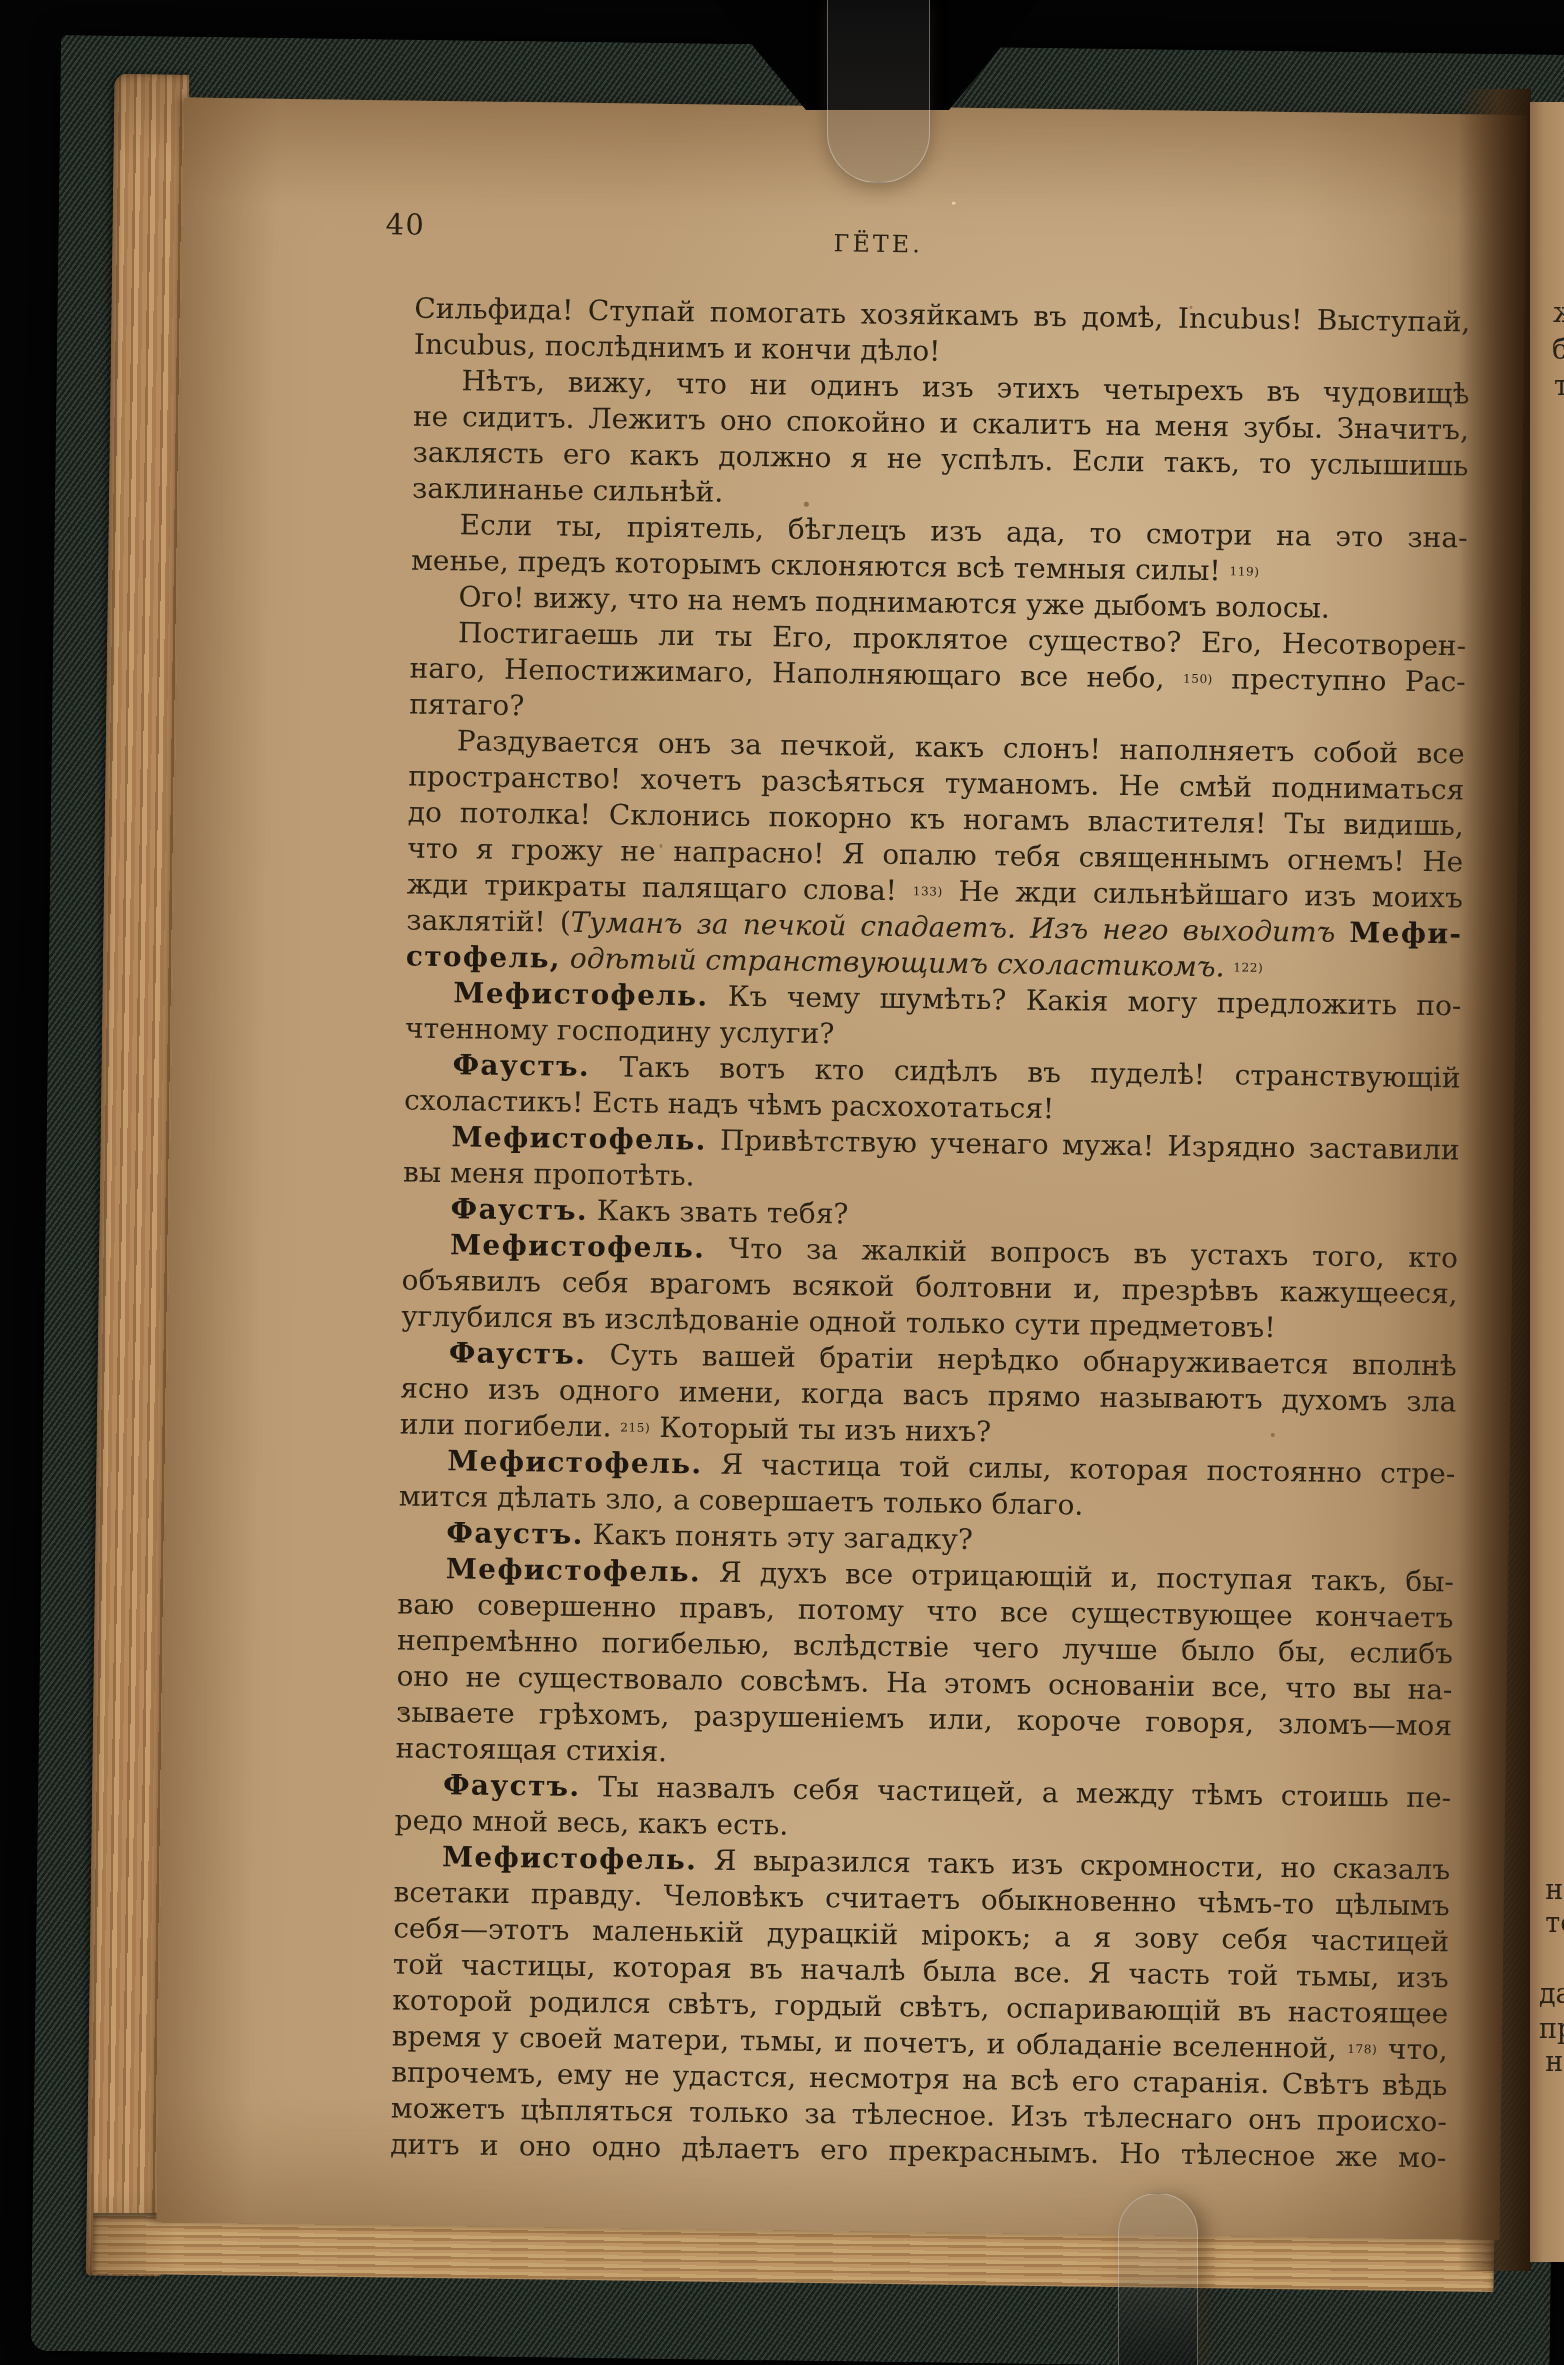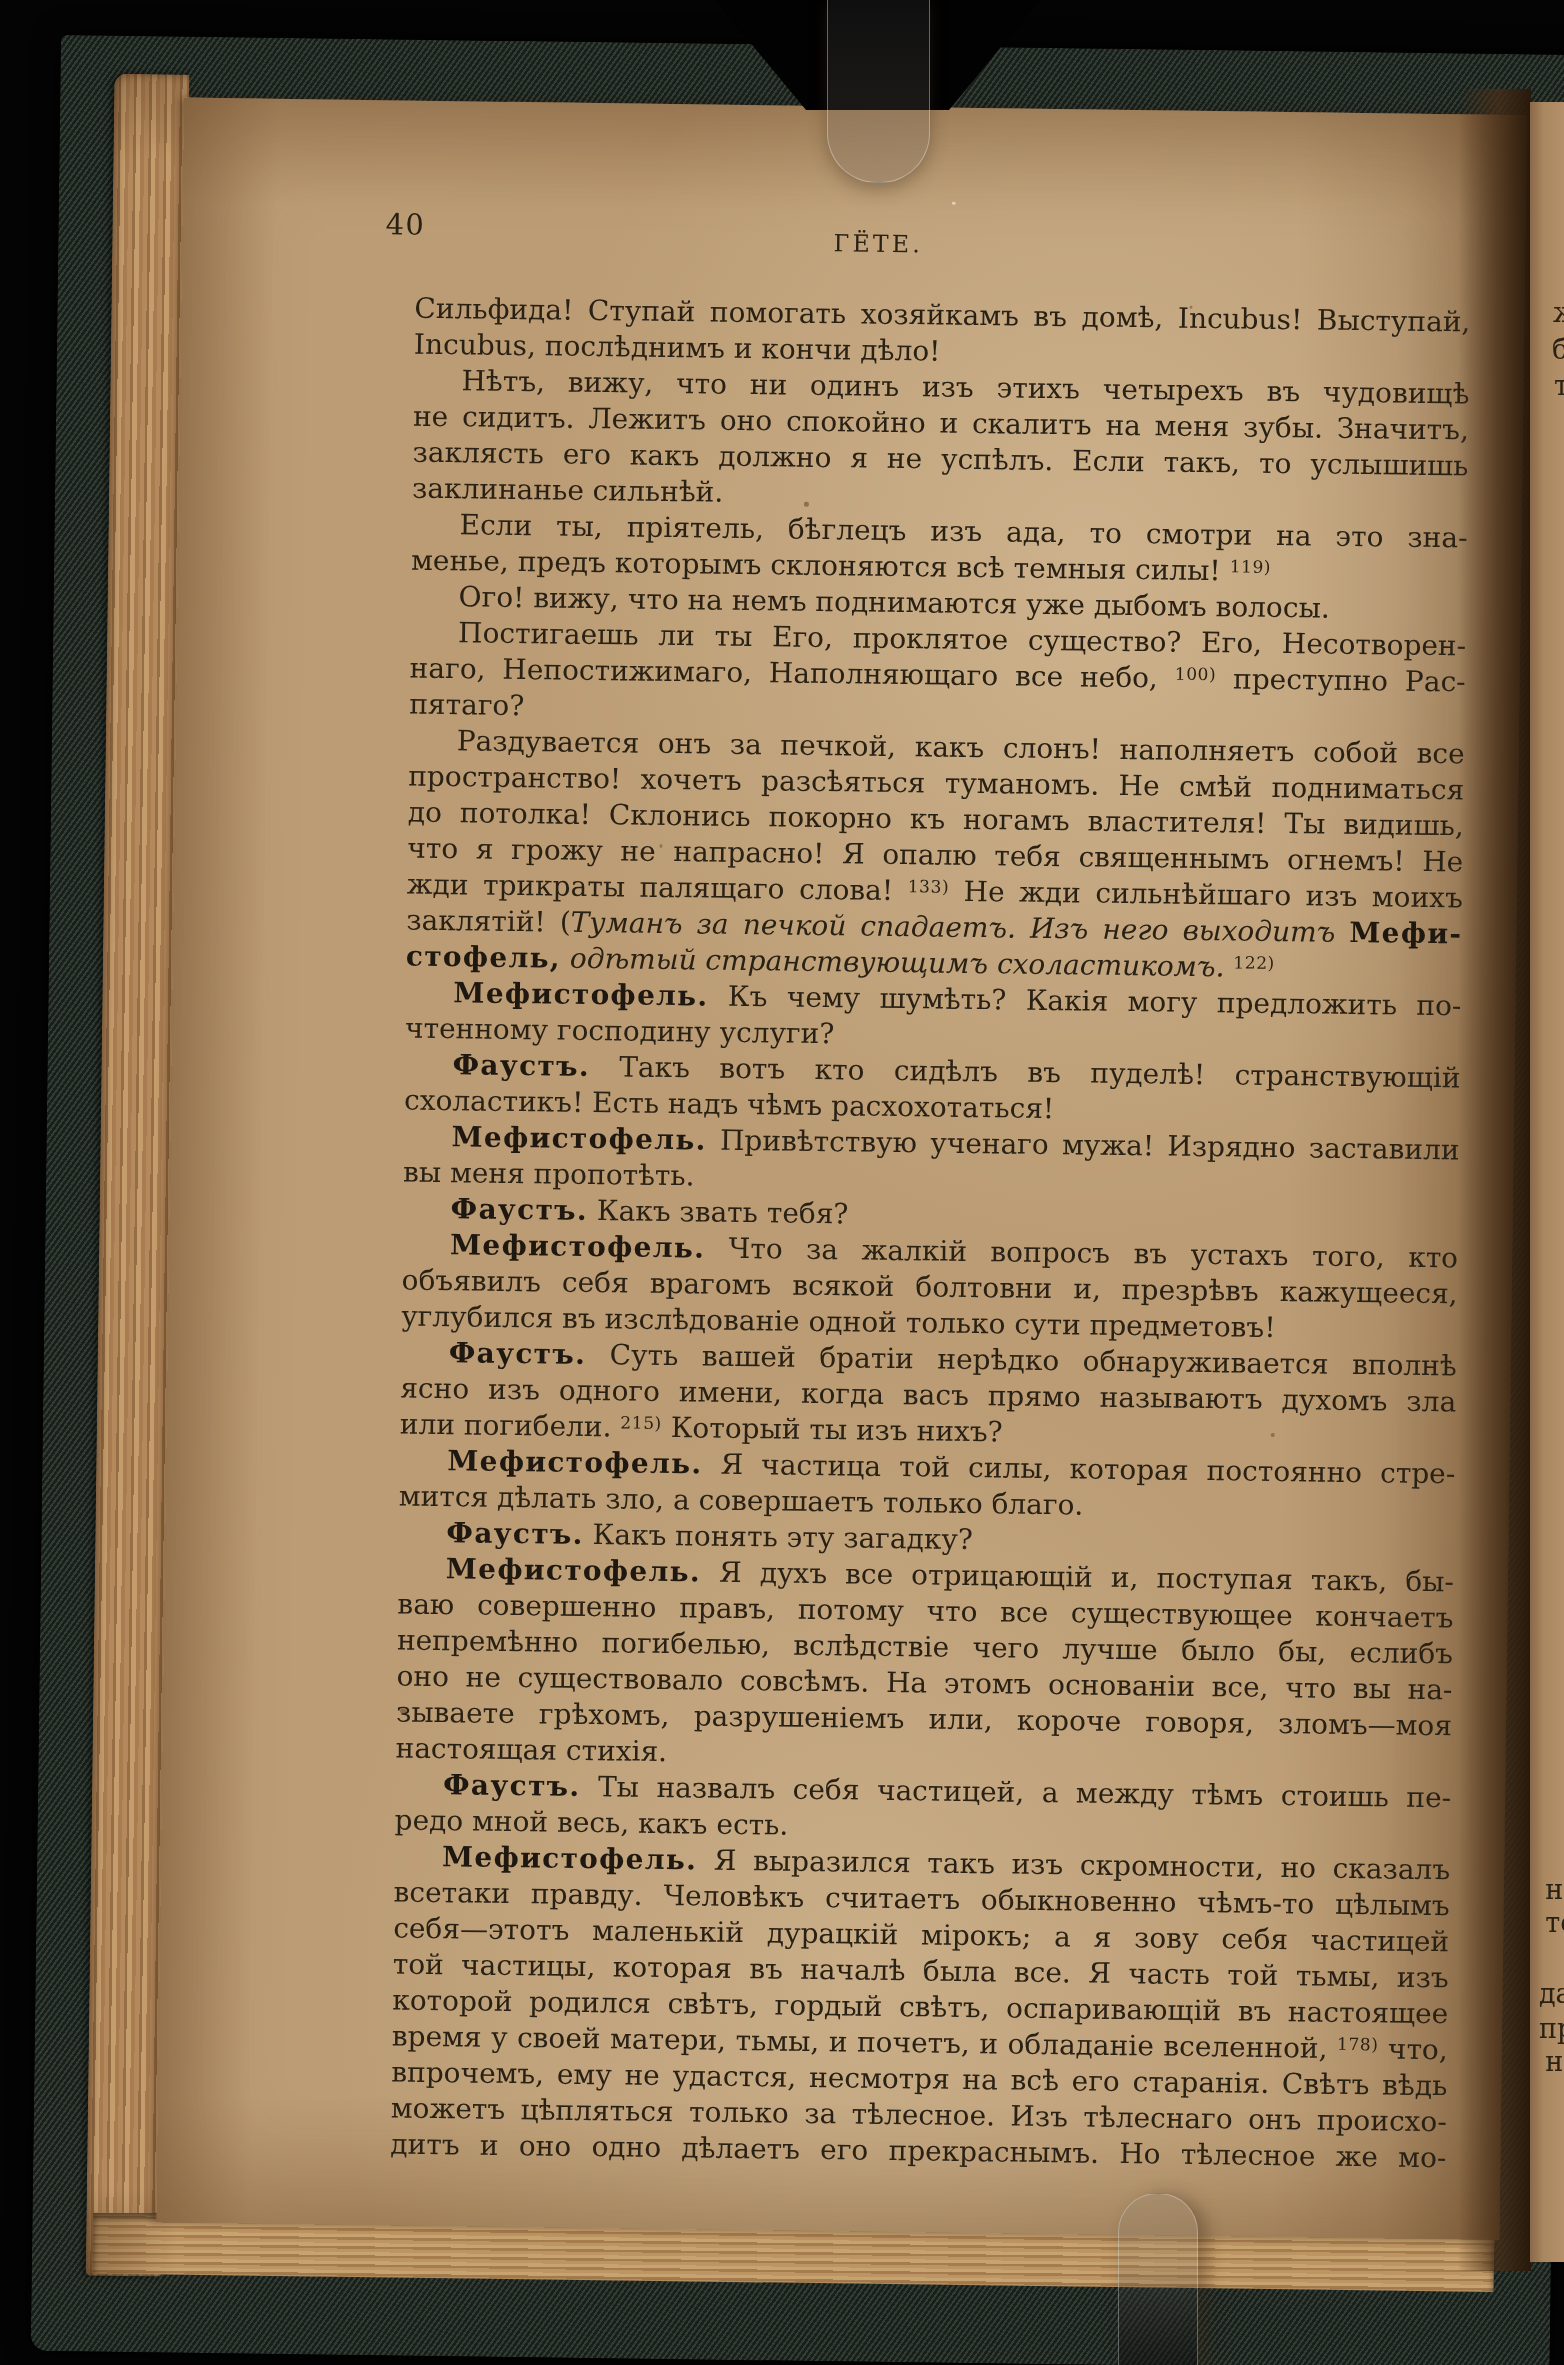--- a/index.html
+++ b/index.html
@@ -41,21 +41,21 @@
            font-size:23.6px;letter-spacing:3.2px;color:var(--ink);}
   
   .textblock{position:absolute;left:233px;top:190px;width:1056px;color:var(--ink);
              font-size:28px;line-height:36px;}
   .ln{height:36px;overflow:hidden;text-align:justify;text-align-last:justify;
       white-space:normal;}
   .ln.last{text-align-last:left;}
   .ln.ind{text-indent:48px;}
   .sg-b{font-weight:700;letter-spacing:1.3px;color:var(--ink-b);}
   .sg-i{font-style:italic;}
-  .sg-sup{font-size:17px;position:relative;top:-0.45em;letter-spacing:0.6px;margin-top:16px;}
+  .sg-sup{font-size:12px;position:relative;top:-0.45em;letter-spacing:0.6px;margin-top:16px;}
   
   .spot{position:absolute;border-radius:50%;}
   
   .gutter{position:absolute;left:1458px;top:89px;width:73px;height:2182px;
           background:linear-gradient(90deg, rgba(96,68,40,0) 0%, rgba(70,46,24,0.78) 55%, rgba(40,24,10,0.96) 100%);}
   .sliver{position:absolute;left:1530px;top:102px;width:34px;height:2160px;overflow:hidden;
           background:linear-gradient(90deg,#8a684a 0,#a9875f 40%,#b5916a 100%);
           color:var(--ink);font-size:27px;}
   .frag{position:absolute;white-space:nowrap;}
   
@@ -90,21 +90,21 @@
           <div class="ln"><span class="sg-n">Сильфида! Ступай помогать хозяйкамъ въ домѣ, Incubus! Выступай,</span></div>
           <div class="ln last"><span class="sg-n">Incubus, послѣднимъ и кончи дѣло!</span></div>
           <div class="ln ind"><span class="sg-n">Нѣтъ, вижу, что ни одинъ изъ этихъ четырехъ въ чудовищѣ</span></div>
           <div class="ln"><span class="sg-n">не сидитъ. Лежитъ оно спокойно и скалитъ на меня зубы. Значитъ,</span></div>
           <div class="ln"><span class="sg-n">заклясть его какъ должно я не успѣлъ. Если такъ, то услышишь</span></div>
           <div class="ln last"><span class="sg-n">заклинанье сильнѣй.</span></div>
           <div class="ln ind"><span class="sg-n">Если ты, пріятель, бѣглецъ изъ ада, то смотри на это зна-</span></div>
           <div class="ln last"><span class="sg-n">менье, предъ которымъ склоняются всѣ темныя силы! </span><span class="sg-sup">119)</span></div>
           <div class="ln ind last"><span class="sg-n">Ого! вижу, что на немъ поднимаются уже дыбомъ волосы.</span></div>
           <div class="ln ind"><span class="sg-n">Постигаешь ли ты Его, проклятое существо? Его, Несотворен-</span></div>
-          <div class="ln"><span class="sg-n">наго, Непостижимаго, Наполняющаго все небо, </span><span class="sg-sup">100)</span><span class="sg-n"> преступно Рас-</span></div>
+          <div class="ln"><span class="sg-n">наго, Непостижимаго, Наполняющаго все небо, </span><span class="sg-sup">150)</span><span class="sg-n"> преступно Рас-</span></div>
           <div class="ln last"><span class="sg-n">пятаго?</span></div>
           <div class="ln ind"><span class="sg-n">Раздувается онъ за печкой, какъ слонъ! наполняетъ собой все</span></div>
           <div class="ln"><span class="sg-n">пространство! хочетъ разсѣяться туманомъ. Не смѣй подниматься</span></div>
           <div class="ln"><span class="sg-n">до потолка! Склонись покорно къ ногамъ властителя! Ты видишь,</span></div>
           <div class="ln"><span class="sg-n">что я грожу не напрасно! Я опалю тебя священнымъ огнемъ! Не</span></div>
           <div class="ln"><span class="sg-n">жди трикраты палящаго слова! </span><span class="sg-sup">133)</span><span class="sg-n"> Не жди сильнѣйшаго изъ моихъ</span></div>
           <div class="ln"><span class="sg-n">заклятій! (</span><span class="sg-i">Туманъ за печкой спадаетъ. Изъ него выходитъ </span><span class="sg-b">Мефи-</span></div>
           <div class="ln last"><span class="sg-b">стофель,</span><span class="sg-i"> одѣтый странствующимъ схоластикомъ. </span><span class="sg-sup">122)</span></div>
           <div class="ln ind"><span class="sg-b">Мефистофель.</span><span class="sg-n"> Къ чему шумѣть? Какія могу предложить по-</span></div>
           <div class="ln last"><span class="sg-n">чтенному господину услуги?</span></div>

